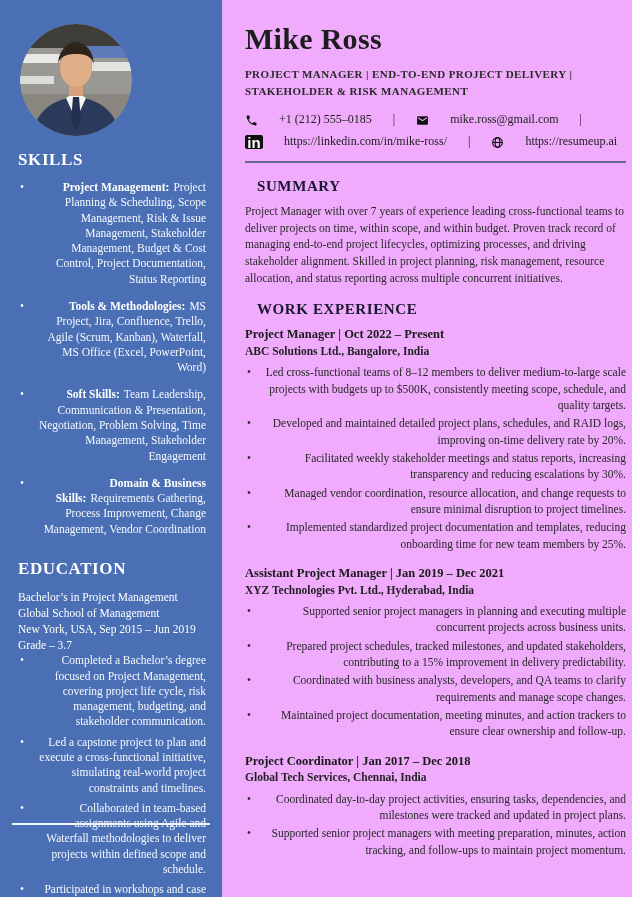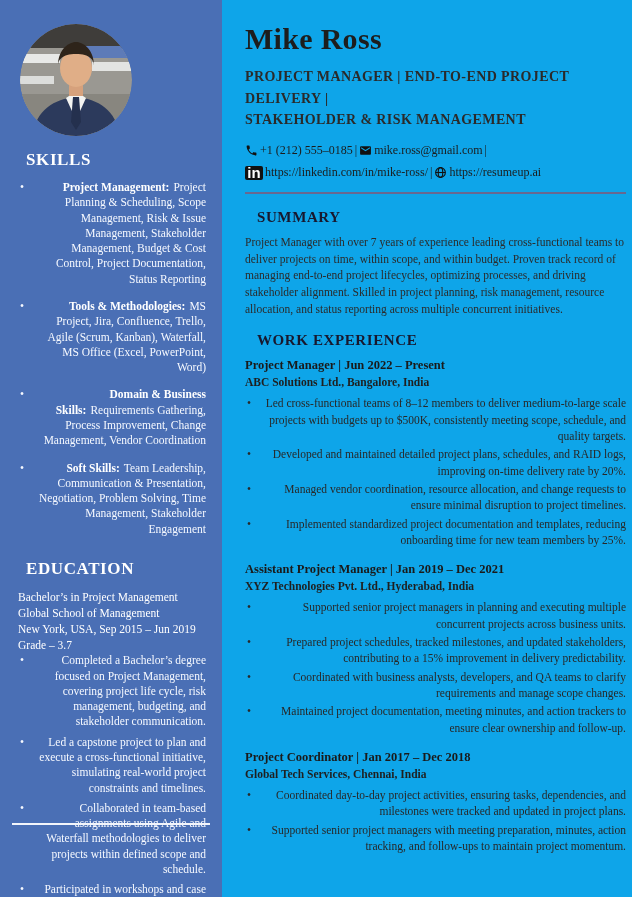--- a/index.html
+++ b/index.html
@@ -3,38 +3,38 @@
 <meta charset="utf-8">
 <style>
   html,body{margin:0;padding:0;background:#ffffff;}
   body{width:640px;height:905px;font-family:"Liberation Serif","DejaVu Serif",serif;-webkit-font-smoothing:antialiased;}
   .page{width:632px;height:897px;display:flex;overflow:hidden;}
 
   
   .sidebar{width:222px;min-width:222px;background:#4a6fb5;color:#ffffff;position:relative;box-sizing:border-box;padding:24px 16px 0 18px;}
   .photo-wrap{width:112px;height:112px;border-radius:50%;overflow:hidden;margin:0 0 14px 2px;}
   .photo-wrap svg{display:block;}
-  .sb-heading{font-size:17px;font-weight:700;letter-spacing:.6px;color:#ffffff;margin:0 0 10px 8px;}
+  .sb-heading{font-size:17px;font-weight:700;letter-spacing:.6px;color:#ffffff;margin:0 0 10px 0;}
   .sb-section{margin-bottom:22px;}
   ul.blist{list-style:none;margin:0;padding:0;text-align:right;}
   ul.blist li{position:relative;padding-left:15px;margin-bottom:3px;}
   ul.blist li::before{content:"\2022";position:absolute;left:2px;top:0;}
   .sidebar ul.blist li{font-size:11.5px;line-height:1.33;color:#f6f9ff;margin-bottom:12px;}
   .sidebar ul.blist.edu li{margin-bottom:5px;}
   .skill-label{font-weight:700;color:#ffffff;margin-right:4px;}
   .edu-line{font-size:11.5px;font-weight:400;line-height:1.4;color:#ffffff;}
   .edu-bullets{margin-top:8px;}
   .sb-divider{position:absolute;left:12px;right:12px;bottom:72px;height:2px;background:#f2f5fb;}
 
   
-  .main{flex:1;background:#0ea5e9;box-sizing:border-box;padding:22px 6px 0 23px;color:#262626;}
+  .main{flex:1;background:#f0abfc;box-sizing:border-box;padding:22px 6px 0 23px;color:#262626;}
   .name{font-size:30px;font-weight:700;color:#1d1d1d;letter-spacing:.3px;margin:0 0 10px 0;}
-  .title-line{font-size:14px;font-weight:700;letter-spacing:.4px;color:#2a2a2a;line-height:1.55;}
+  .title-line{font-size:11px;font-weight:700;letter-spacing:.4px;color:#2a2a2a;line-height:1.55;}
   .contact{margin-top:12px;font-size:12px;color:#1c1c1c;}
-  .contact-row{display:flex;align-items:center;gap:2px;margin-bottom:7px;}
+  .contact-row{display:flex;align-items:flex-end;gap:21px;margin-bottom:7px;}
   .cicon{width:13px;height:13px;display:inline-flex;align-items:center;justify-content:center;}
   .cicon svg{width:13px;height:13px;}
   .li-badge{display:inline-flex;align-items:center;justify-content:center;width:18px;height:14px;background:#111111;color:#ffffff;border-radius:2px;font-family:"Liberation Sans",sans-serif;font-size:15px;font-weight:700;line-height:1;}
   .hdr-divider{height:2px;background:#686890;margin:12px 0 0 0;}
   .m-heading{font-size:15px;font-weight:700;letter-spacing:.6px;color:#18182e;margin:15px 0 8px 12px;}
   .summary-text{font-size:11.5px;line-height:1.45;color:#2b2b2b;margin:0 0 6px 0;}
   .job{margin-bottom:13px;}
   .job-title{font-size:12.5px;font-weight:700;color:#1a1a1a;line-height:1.4;}
   .job-company{font-size:11.5px;font-weight:700;color:#1f1f1f;margin-bottom:5px;line-height:1.35;}
   .main ul.blist li{font-size:11.5px;line-height:1.42;color:#282828;margin-bottom:2px;}
@@ -68,22 +68,22 @@
           <path d="M38,42 C38,24 50,18 56,18 C62,18 74,24 74,42 C74,36 70,30 56,30 C42,30 38,36 38,42 Z" fill="#2e241a"></path>
         </g>
       </svg>
     </div>
 
     <section class="sb-section">
       <h2 class="sb-heading">SKILLS</h2>
       <ul class="blist">
         <li><span class="skill-label">Project Management:</span><span>Project Planning &amp; Scheduling, Scope Management, Risk &amp; Issue Management, Stakeholder Management, Budget &amp; Cost Control, Project Documentation, Status Reporting</span></li>
         <li><span class="skill-label">Tools &amp; Methodologies:</span><span>MS Project, Jira, Confluence, Trello, Agile (Scrum, Kanban), Waterfall, MS Office (Excel, PowerPoint, Word)</span></li>
+        <li><span class="skill-label">Soft Skills:</span><span>Team Leadership, Communication &amp; Presentation, Negotiation, Problem Solving, Time Management, Stakeholder Engagement</span></li>
         <li><span class="skill-label">Domain &amp; Business Skills:</span><span>Requirements Gathering, Process Improvement, Change Management, Vendor Coordination</span></li>
-        <li><span class="skill-label">Soft Skills:</span><span>Team Leadership, Communication &amp; Presentation, Negotiation, Problem Solving, Time Management, Stakeholder Engagement</span></li>
       </ul>
     </section>
 
     <section class="sb-section">
       <h2 class="sb-heading">EDUCATION</h2>
       <div class="edu-line">Bachelor’s in Project Management</div>
       <div class="edu-line">Global School of Management</div>
       <div class="edu-line">New York, USA, Sep 2015 – Jun 2019</div>
       <div class="edu-line">Grade – 3.7</div>
       <ul class="blist edu edu-bullets">
@@ -141,25 +141,26 @@
 
     <section>
       <h2 class="m-heading">SUMMARY</h2>
       <p class="summary-text">Project Manager with over 7 years of experience leading cross-functional teams to deliver projects on time, within scope, and within budget. Proven track record of managing end-to-end project lifecycles, optimizing processes, and driving stakeholder alignment. Skilled in project planning, risk management, resource allocation, and status reporting across multiple concurrent initiatives.</p>
     </section>
 
     <section>
       <h2 class="m-heading">WORK EXPERIENCE</h2>
 
       <div class="job">
-        <div class="job-title">Project Manager | Jun 2022 – Present</div>
+        <div class="job-title">Project Manager | Oct 2022 – Present</div>
         <div class="job-company">ABC Solutions Ltd., Bangalore, India</div>
         <ul class="blist">
           <li>Led cross-functional teams of 8–12 members to deliver medium-to-large scale projects with budgets up to $500K, consistently meeting scope, schedule, and quality targets.</li>
           <li>Developed and maintained detailed project plans, schedules, and RAID logs, improving on-time delivery rate by 20%.</li>
+          <li>Facilitated weekly stakeholder meetings and status reports, increasing transparency and reducing escalations by 30%.</li>
           <li>Managed vendor coordination, resource allocation, and change requests to ensure minimal disruption to project timelines.</li>
           <li>Implemented standardized project documentation and templates, reducing onboarding time for new team members by 25%.</li>
         </ul>
       </div>
 
       <div class="job">
         <div class="job-title">Assistant Project Manager | Jan 2019 – Dec 2021</div>
         <div class="job-company">XYZ Technologies Pvt. Ltd., Hyderabad, India</div>
         <ul class="blist">
           <li>Supported senior project managers in planning and executing multiple concurrent projects across business units.</li>

